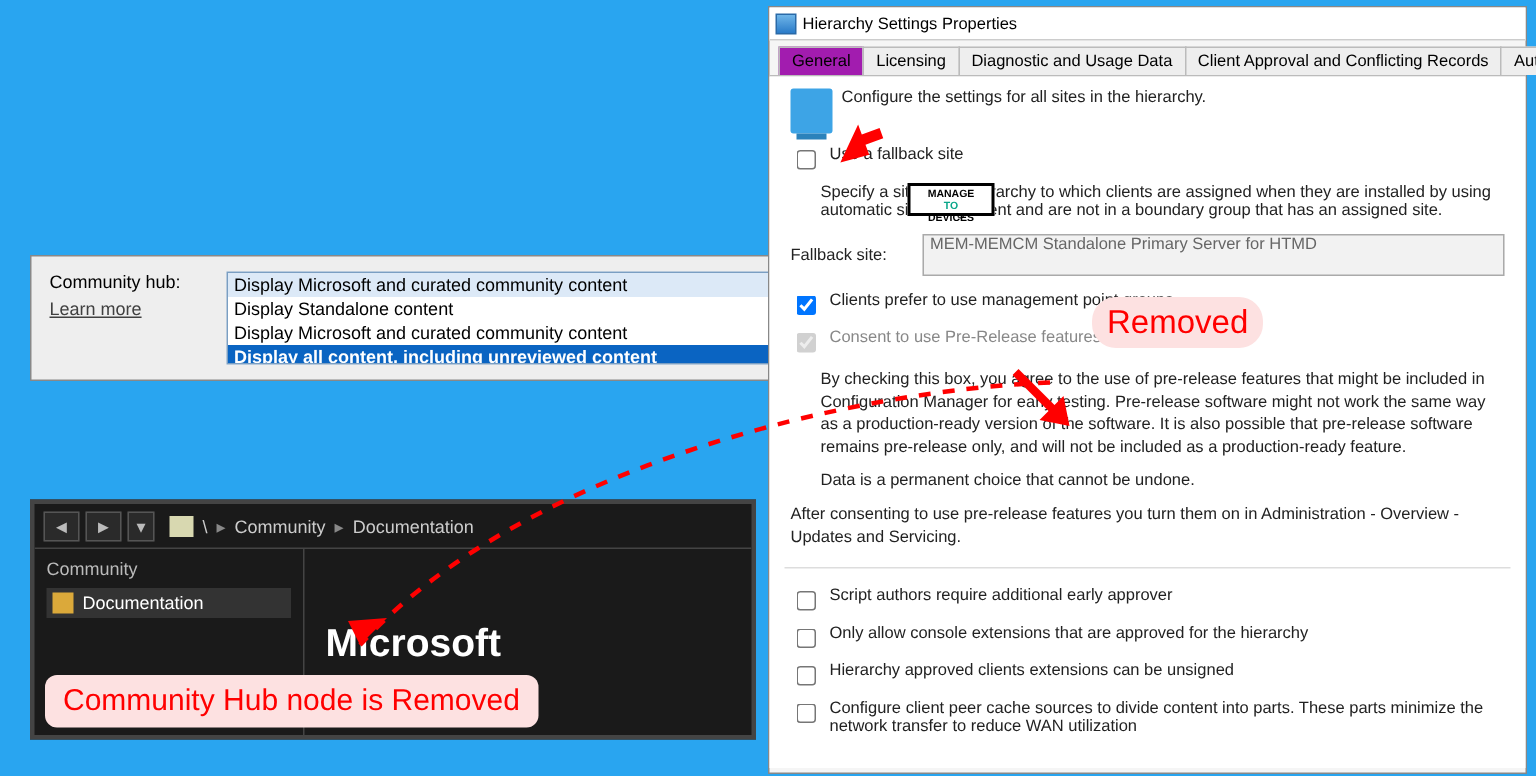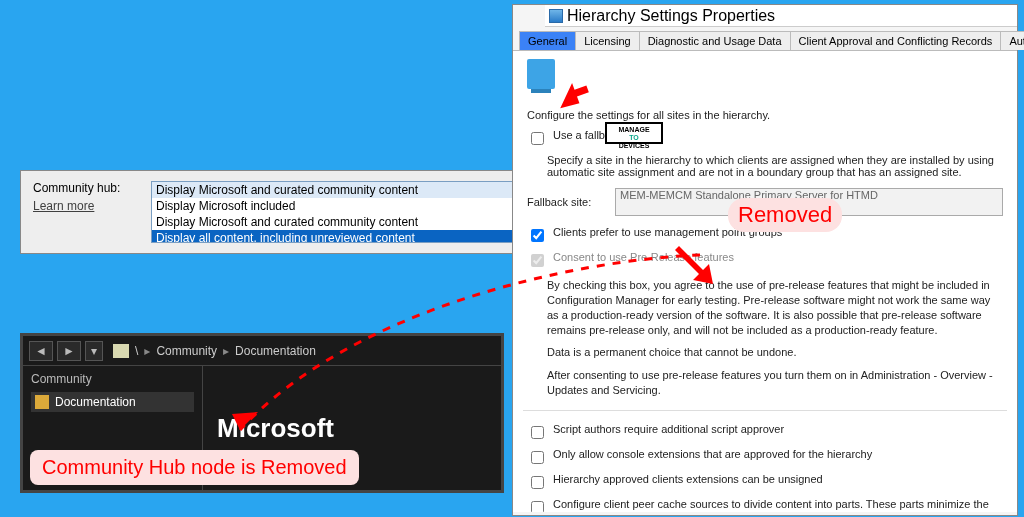--- a/index.html
+++ b/index.html
@@ -21,27 +21,26 @@
     top: 4px;
     width: 506px;
     height: 512px;
     background: #f5f5f5;
     border: 1px solid #888;
   }
   .dlg-title {
     height: 22px;
     line-height: 22px;
     padding: 0 4px;
-    font-size: 16px;
+    font-size: 11px;
     background: #fff;
     border-bottom: 1px solid #ccc;
     display: flex;
     align-items: center;
     gap: 4px;
-    margin-left: 32px;
   }
   .dlg-title .win-icon {
     width: 14px; height: 14px;
     background: linear-gradient(#6fb5e8,#2a7bc8);
     border: 1px solid #2a6aa8;
   }
   .tabbar {
     display: flex;
     gap: 0;
     padding: 4px 6px 0 6px;
@@ -50,35 +49,34 @@
   }
   .tab {
     padding: 3px 8px;
     border: 1px solid #bbb;
     border-bottom: none;
     background: #eee;
     margin-right: -1px;
     cursor: pointer;
     white-space: nowrap;
   }
-  .tab.active { background: #3b82f6; }
+  .tab.active { background: #a21caf; }
   .dlg-body {
     padding: 8px 14px;
     font-size: 11px;
     color: #222;
     height: calc(100% - 22px - 27px);
     overflow: hidden;
     background: #fff;
   }
   .cfg-row {
     display: flex;
     align-items: flex-start;
-    gap: 20px;
+    gap: 6px;
     margin-bottom: 8px;
-    flex-direction: column;
   }
   .server-ico {
     width: 28px; height: 30px;
     background: #3da4e6;
     border-radius: 2px;
     position: relative;
   }
   .server-ico::after {
     content:"";
     position:absolute; bottom:-4px;left:4px;right:4px;height:4px;
@@ -138,21 +136,21 @@
   .ch-left { width:100px; font-size:12px; }
   .ch-link { color:#404040; text-decoration:underline; cursor:pointer; display:inline-block; margin-top:4px; }
   .ch-select {
     flex:1;
     border:1px solid #7a9ec2;
     background:#fff;
     font-size:12px;
     overflow:hidden;
   }
   .ch-opt { padding:1px 4px; }
-  .ch-opt.sel { background:#0a64c2; color:#fff; }
+  .ch-opt.sel { background:#0a64c2; color:#fff;font-weight:bold; }
   .ch-opt.top { background:#dce9f7; }
 
   
   .console {
     position:absolute;
     left:20px; top:333px;
     width:484px; height:160px;
     background:#1a1a1a;
     border:3px solid #444;
     color:#d0d0d0;
@@ -208,21 +206,21 @@
 </head>
 <body>
 
 <div class="ch-panel">
   <div class="ch-left">
     <div>Community hub:</div>
     <a class="ch-link">Learn more</a>
   </div>
   <div class="ch-select">
     <div class="ch-opt top">Display Microsoft and curated community content</div>
-    <div class="ch-opt">Display Microsoft included</div>
+    <div class="ch-opt">Display Standalone content</div>
     <div class="ch-opt">Display Microsoft and curated community content</div>
     <div class="ch-opt sel">Display all content, including unreviewed content</div>
   </div>
 </div>
 
 <div class="console">
   <div class="c-toolbar">
     <div class="nav-btn">◄</div>
     <div class="nav-btn">►</div>
     <div class="nav-btn" style="width:18px">▾</div>
@@ -286,27 +284,27 @@
       <span>Clients prefer to use management point                            groups</span>
     </div>
 
     <div class="chk-row gray">
       <input type="checkbox" class="chk" checked="" disabled="" style="">
       <span>Consent to use Pre-Release features</span>
     </div>
 
     <div class="para" style="margin-left:20px">By checking this box, you agree to the use of pre-release features that might be included in Configuration Manager for early testing. Pre-release software might not work the same way as a production-ready version of the software. It is also possible that pre-release software remains pre-release only, and will not be included as a production-ready feature.</div>
     <div class="para" style="margin-left:20px">Data is a permanent choice that cannot be undone.</div>
-    <div class="para" style="margin-left:20px">After consenting to use pre-release features you turn them on in Administration - Overview - Updates and Servicing.</div>
+    <div class="para" style="">After consenting to use pre-release features you turn them on in Administration - Overview - Updates and Servicing.</div>
 
     <div class="divider"></div>
 
     <div class="chk-row">
       <input type="checkbox" class="chk" style="">
-      <span>Script authors require additional script approver</span>
+      <span>Script authors require additional early approver</span>
     </div>
     <div class="chk-row">
       <input type="checkbox" class="chk" style="">
       <span>Only allow console extensions that are approved for the hierarchy</span>
     </div>
     <div class="chk-row">
       <input type="checkbox" class="chk" style="">
       <span>Hierarchy approved clients extensions can be unsigned</span>
     </div>
     <div class="chk-row">

